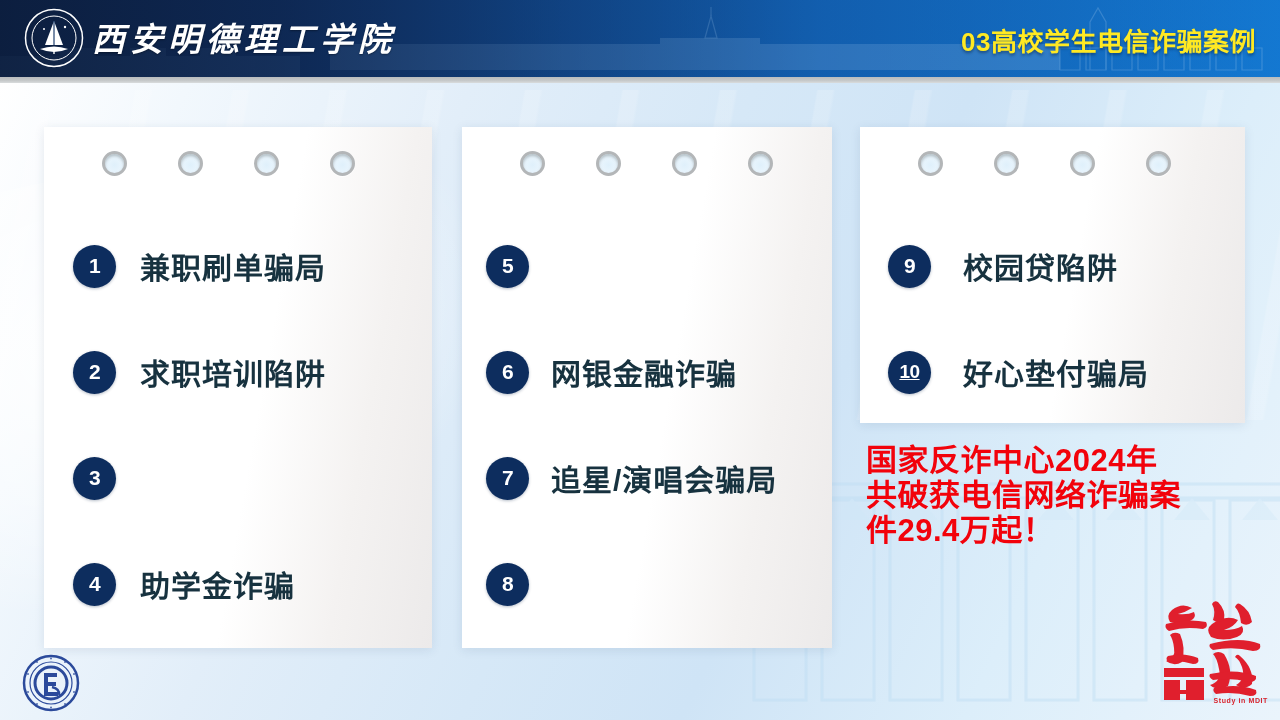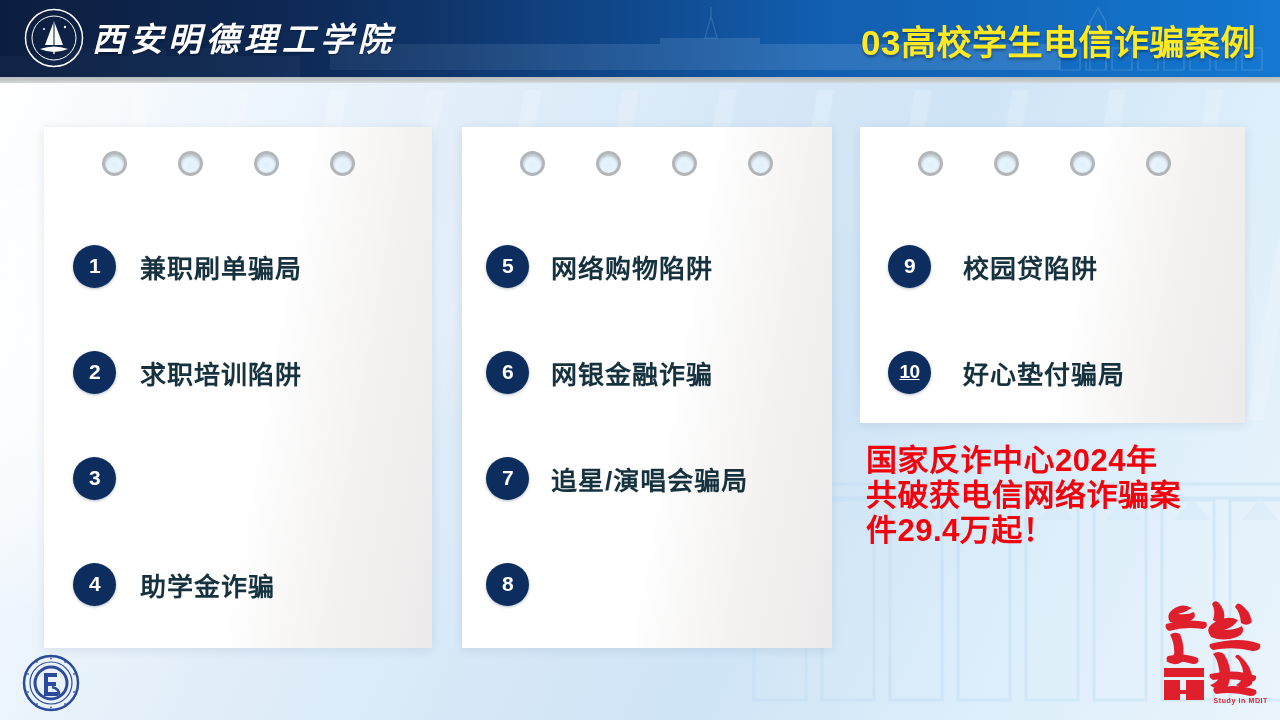--- a/index.html
+++ b/index.html
@@ -133,21 +133,21 @@
     font-size: 10.5px;
     font-weight: 600;
     color: #e8eef6;
     letter-spacing: 2.6px;
     white-space: nowrap;
   }
   .header-title {
     position: absolute;
     right: 24px; top: 50%;
     transform: translateY(-50%);
-    font-size: 35px;
+    font-size: 26px;
     font-weight: 700;
     color: #ffe923;
     letter-spacing: 0.5px;
     white-space: nowrap;
     text-shadow: 0 2px 3px rgba(4,22,52,.45);
   }
 
   
   .cards {
     position: absolute;
@@ -215,21 +215,21 @@
     display: flex;
     align-items: center;
     justify-content: center;
     letter-spacing: -0.5px;
     box-shadow: 0 1px 3px rgba(10,34,70,.30);
   }
   .badge.wide { font-size: 19px; text-decoration: underline; }
 
   .row-label {
     margin-left: 24px;
-    font-size: 26px;
+    font-size: 30px;
     font-weight: 700;
     color: #17323f;
     letter-spacing: 1px;
     white-space: nowrap;
     text-align: center;
   }
   .card-2 .row-label { margin-left: 22px; }
   .card-3 .row-label { margin-left: 32px; }
 
   
@@ -379,21 +379,20 @@
     <div class="card card-2">
       <div class="holes">
         <span class="hole"></span>
         <span class="hole"></span>
         <span class="hole"></span>
         <span class="hole"></span>
       </div>
       <ul class="list">
         <li class="row">
           <span class="badge">5</span>
-          <span class="row-label">网络购物陷阱</span>
         </li>
         <li class="row">
           <span class="badge">6</span>
           <span class="row-label">网银金融诈骗</span>
         </li>
         <li class="row">
           <span class="badge">7</span>
           <span class="row-label">追星/演唱会骗局</span>
         </li>
         <li class="row">

